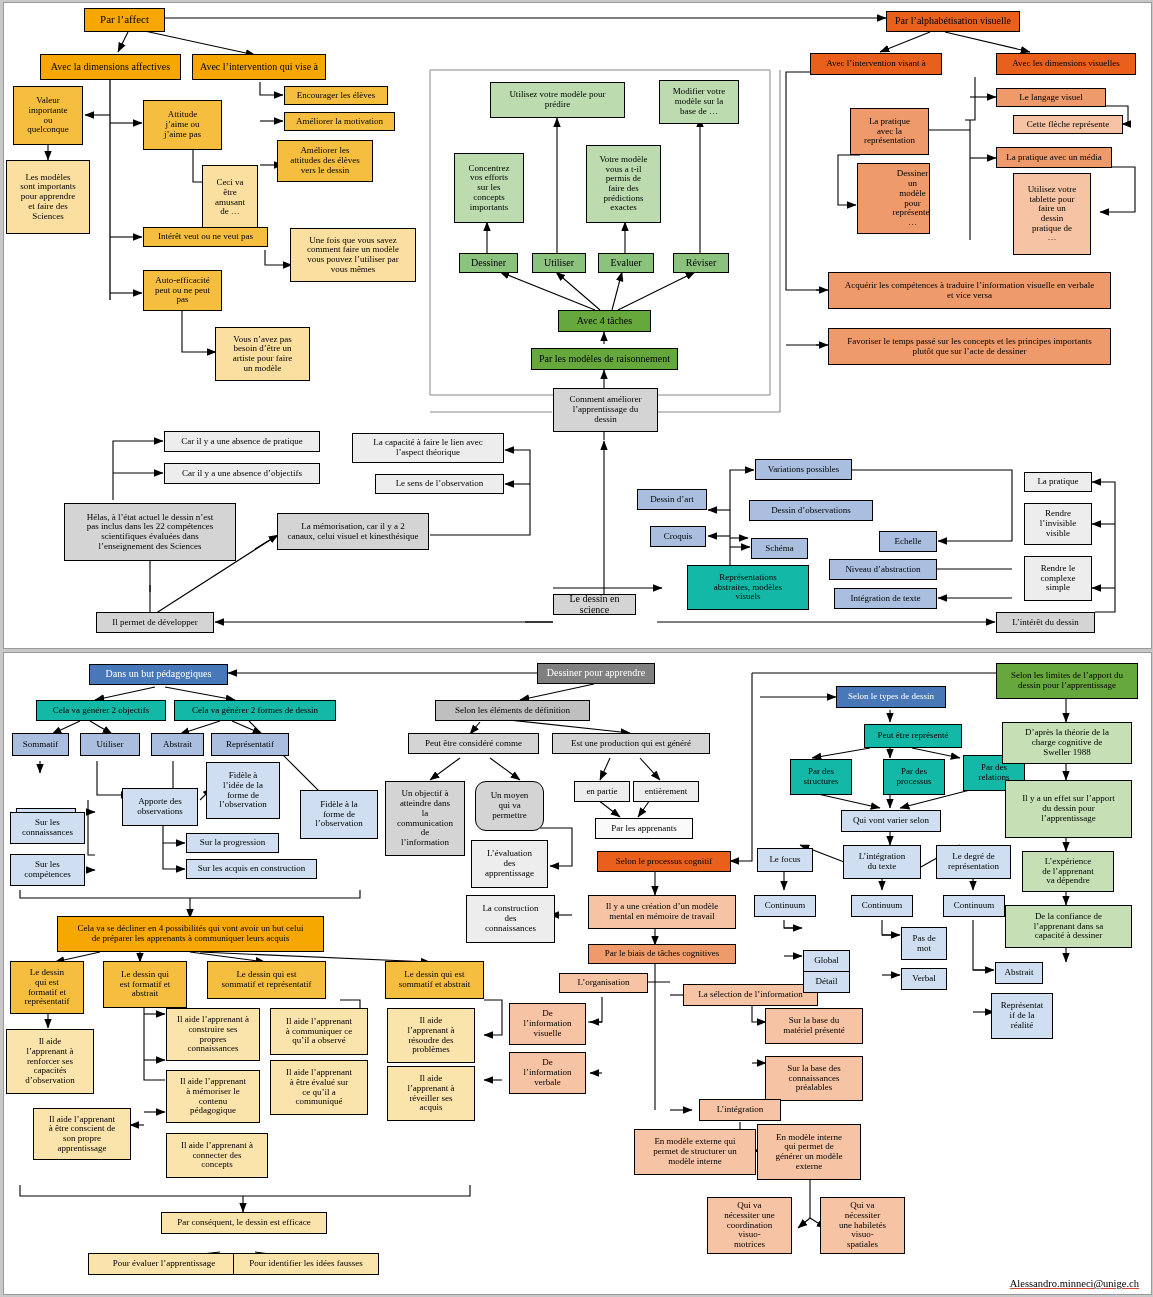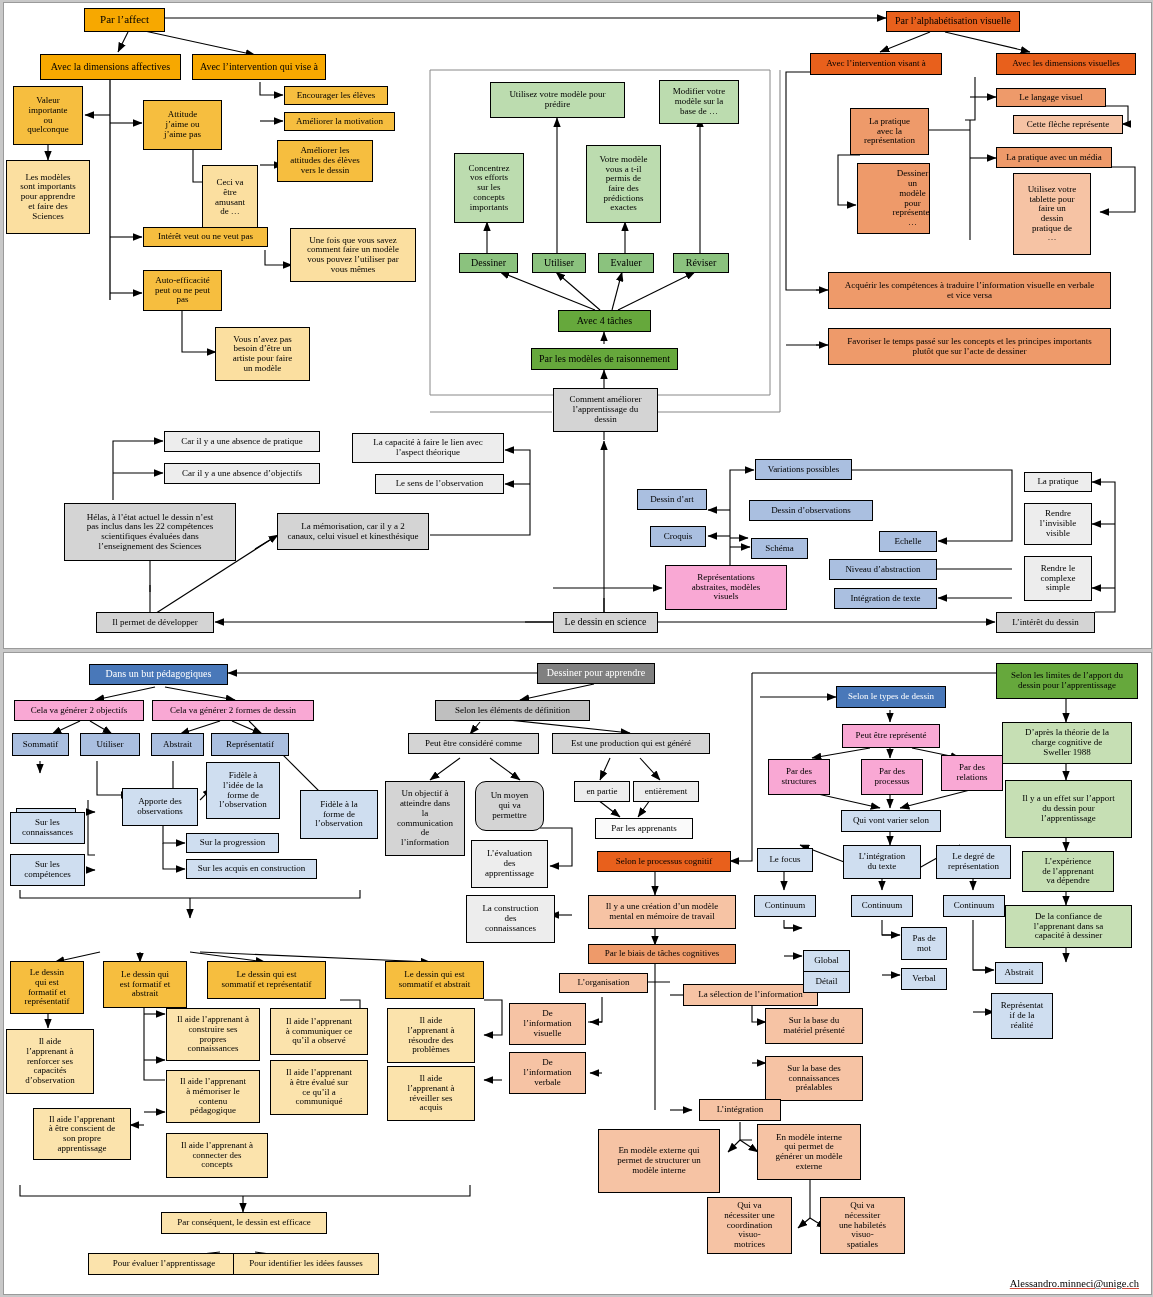--- a/index.html
+++ b/index.html
@@ -35,21 +35,21 @@
   .c-amberlt {background:#FBDFA0;}
   .c-amberlt2{background:#FBE3AC;}
   .c-orange  {background:#E8601C;}
   .c-orange2 {background:#EE9A6A;}
   .c-orangelt{background:#F6C3A4;}
   .c-grn     {background:#66A83C;}
   .c-grn2    {background:#8BC27E;}
   .c-grnlt   {background:#BCDCAF;}
   .c-grnlt2  {background:#C6DFB4;}
   .c-blue    {background:#4978B9;}
-  .c-blue2   {background:#f9a8d4;}
+  .c-blue2   {background:#14b8a6;margin-left:22px;}
   .c-bluelt  {background:#AABFE0;}
   .c-bluelt2 {background:#CFDEF0;}
   .c-gry     {background:#808080;}
   .c-gry2    {background:#BFBFBF;}
   .c-grylt   {background:#D4D4D4;}
   .c-grylt2  {background:#EDEDED;}
   .c-white   {background:#FAFAFA;}
 
   .fs9{font-size:9px;}
   .fs10{font-size:10px;}
@@ -350,21 +350,21 @@
 pratique de
 …</div>
   <div class="node c-orange2 fs9" style="left:828px;top:272px;width:283px;height:37px;white-space:pre-line;">Acquérir les compétences à traduire l’information visuelle en verbale
 et vice versa</div>
   <div class="node c-orange2 fs9" style="left:828px;top:328px;width:283px;height:37px;white-space:pre-line;">Favoriser le temps passé sur les concepts et les principes importants
 plutôt que sur l’acte de dessiner</div>
 
   <div class="node c-grylt fs9" style="left:553px;top:388px;width:105px;height:44px;white-space:pre-line;">Comment améliorer
 l’apprentissage du
 dessin</div>
-  <div class="node c-grylt fs10" style="left:553px;top:612px;width:105px;height:21px;">Le dessin en science</div>
+  <div class="node c-grylt fs10" style="left:553px;top:594px;width:83px;height:21px;">Le dessin en science</div>
 
   <div class="node c-grylt fs9" style="left:96px;top:612px;width:118px;height:21px;">Il permet de développer</div>
   <div class="node c-grylt2 fs9" style="left:164px;top:431px;width:156px;height:21px;">Car il y a une absence de pratique</div>
   <div class="node c-grylt2 fs9" style="left:164px;top:463px;width:156px;height:21px;">Car il y a une absence d’objectifs</div>
   <div class="node c-grylt fs9" style="left:64px;top:503px;width:172px;height:58px;white-space:pre-line;">Hélas, à l’état actuel le dessin n’est
 pas inclus dans les 22 compétences
 scientifiques évaluées dans
 l’enseignement des Sciences</div>
   <div class="node c-grylt fs9" style="left:277px;top:513px;width:152px;height:37px;white-space:pre-line;">La mémorisation, car il y a 2
 canaux, celui visuel et kinesthésique</div>
@@ -411,20 +411,22 @@
   <div class="node c-bluelt2 fs9" style="left:186px;top:833px;width:93px;height:20px;">Sur la progression</div>
   <div class="node c-bluelt2 fs9" style="left:186px;top:859px;width:131px;height:20px;">Sur les acquis en construction</div>
   <div class="node c-bluelt2 fs9" style="left:206px;top:762px;width:74px;height:57px;white-space:pre-line;">Fidèle à
 l’idée de la
 forme de
 l’observation</div>
   <div class="node c-bluelt2 fs9" style="left:300px;top:790px;width:78px;height:49px;white-space:pre-line;">Fidèle à la
 forme de
 l’observation</div>
 
+  <div class="node c-amber fs9" style="left:57px;top:916px;width:267px;height:36px;white-space:pre-line;">Cela va se décliner en 4 possibilités qui vont avoir un but celui
+de préparer les apprenants à communiquer leurs acquis</div>
   <div class="node c-amber2 fs9" style="left:10px;top:961px;width:74px;height:53px;white-space:pre-line;">Le dessin
 qui est
 formatif et
 représentatif</div>
   <div class="node c-amber2 fs9" style="left:103px;top:961px;width:84px;height:47px;white-space:pre-line;">Le dessin qui
 est formatif et
 abstrait</div>
   <div class="node c-amber2 fs9" style="left:207px;top:961px;width:119px;height:38px;white-space:pre-line;">Le dessin qui est
 sommatif et représentatif</div>
   <div class="node c-amber2 fs9" style="left:385px;top:961px;width:99px;height:38px;white-space:pre-line;">Le dessin qui est
@@ -502,21 +504,21 @@
   <div class="node c-orangelt fs9" style="left:509px;top:1052px;width:77px;height:42px;white-space:pre-line;">De
 l’information
 verbale</div>
   <div class="node c-orangelt fs9" style="left:683px;top:984px;width:135px;height:22px;">La sélection de l’information</div>
   <div class="node c-orangelt fs9" style="left:765px;top:1008px;width:98px;height:36px;white-space:pre-line;">Sur la base du
 matériel présenté</div>
   <div class="node c-orangelt fs9" style="left:765px;top:1056px;width:98px;height:45px;white-space:pre-line;">Sur la base des
 connaissances
 préalables</div>
   <div class="node c-orangelt fs9" style="left:699px;top:1099px;width:82px;height:22px;">L’intégration</div>
-  <div class="node c-orangelt fs9" style="left:598px;top:1129px;width:122px;height:64px;white-space:pre-line;">En modèle externe qui
+  <div class="node c-orangelt fs9" style="left:634px;top:1129px;width:122px;height:46px;white-space:pre-line;">En modèle externe qui
 permet de structurer un
 modèle interne</div>
   <div class="node c-orangelt fs9" style="left:757px;top:1124px;width:104px;height:56px;white-space:pre-line;">En modèle interne
 qui permet de
 générer un modèle
 externe</div>
   <div class="node c-orangelt fs9" style="left:707px;top:1197px;width:85px;height:57px;white-space:pre-line;">Qui va
 nécessiter une
 coordination
 visuo-

